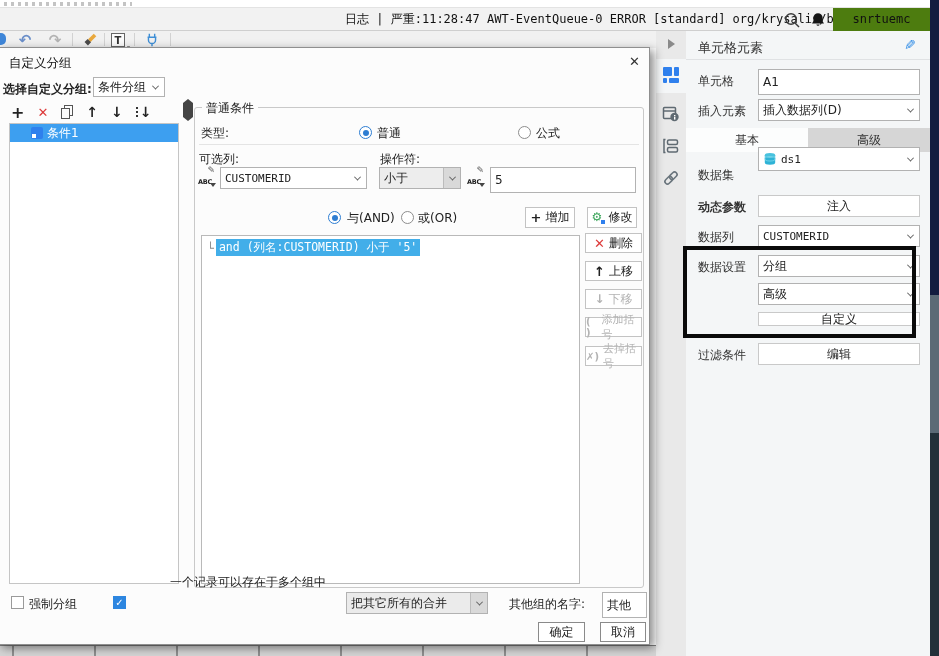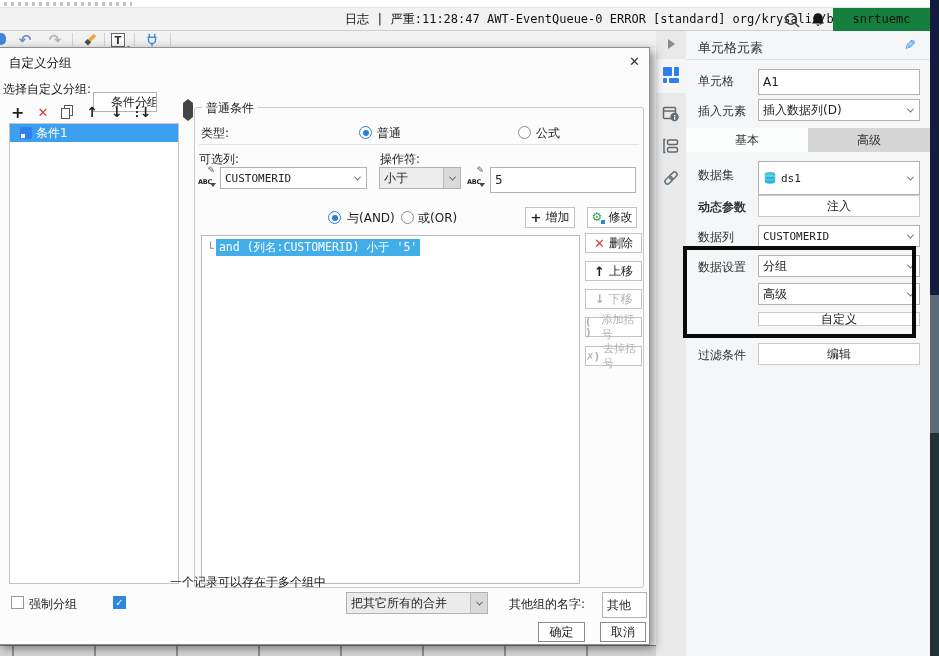--- a/index.html
+++ b/index.html
@@ -10,21 +10,21 @@
   .mono { font-family:"DejaVu Sans Mono", monospace; }
 
   
   #smudge { left:4px; top:2px; width:128px; height:4px;
     background:repeating-linear-gradient(90deg,#b5b5b5 0 3px, transparent 3px 7px); opacity:.8; }
   #logbar { left:0; top:7px; width:939px; height:24px; background:#f2f2f2;
     border-top:1px solid #e3e3e3; border-bottom:1px solid #cfcfcf; }
   #logtext { left:345px; top:0; height:23px; line-height:23px; white-space:nowrap; font-size:12px; color:#111; }
   #searchicon { left:783px; top:3px; width:18px; height:18px; cursor:pointer; }
   #bellicon { left:809px; top:3px; width:18px; height:18px; cursor:pointer; }
-  #userbtn { left:833px; top:0; width:97px; height:23px; background:#15803d; text-align:center;
+  #userbtn { left:833px; top:0; width:97px; height:23px; background:#4d7c0f; text-align:center;
     line-height:23px; font-size:12px; color:#111; cursor:pointer; }
 
   
   #toolbar { left:0; top:31px; width:939px; height:17px; background:#f1f1f1; }
   .tbi { position:absolute; top:0; height:17px; display:flex; align-items:center; justify-content:center; }
   .tsep { position:absolute; top:2px; width:1px; height:13px; background:#d2d2d2; }
   #undoicon { left:14px; width:22px; color:#6b8fc9; font-size:15px; font-weight:bold; }
   #redoicon { left:44px; width:22px; color:#b3b3b3; font-size:15px; font-weight:bold; }
   #tbox { left:108px; width:20px; }
   .tboxin { position:relative; width:14px; height:14px; border:1px solid #666; background:#fbfbfb;
@@ -37,21 +37,21 @@
   #sheetstrip { left:0; top:645px; width:656px; height:11px; background:#d5d5d5; border-top:1px solid #7e7e7e;
     background-image:repeating-linear-gradient(90deg, transparent 0 80px, #8f8f8f 80px 82px);
     background-position:-68px 0; }
 
   
   #dialog { left:-2px; top:47px; width:652px; height:598px; background:#fcfcfc;
     border:1px solid #8f8f8f; box-shadow:4px 3px 9px rgba(0,0,0,.45); z-index:5; }
   #dlg-title { left:10px; top:7px; font-size:12.5px; color:#111; }
   #dlg-close { left:627px; top:5px; width:17px; height:17px; text-align:center; line-height:17px;
     font-size:13px; color:#333; cursor:pointer; }
-  #dlg-sel-label { left:4px; top:31px; height:20px; line-height:20px; }
+  #dlg-sel-label { left:4px; top:31px; height:20px; line-height:20px;font-weight:bold; }
 
   .combo { position:absolute; background:#fff; border:1px solid #b2b2b2; display:flex; align-items:center; }
   .combo .cv { flex:1; padding:0 4px; white-space:nowrap; overflow:hidden; font-size:12px; }
   .chevzone { position:absolute; right:0; top:0; bottom:0; width:17px; display:flex; align-items:center; justify-content:center; }
   .chevzone.gray { background:#d9d9d9; border-left:1px solid #bcbcbc; }
   .chev { width:5px; height:5px; border-right:1.5px solid #5f5f5f; border-bottom:1.5px solid #5f5f5f;
     transform:rotate(45deg) translate(-1px,-1px); }
 
   
   #list-toolbar { left:12px; top:54px; width:160px; height:20px; display:flex; align-items:center; gap:13px; }
@@ -60,21 +60,21 @@
   #icon-del { font-size:13px; font-weight:bold; color:#dd3a3a; }
   .copyic { position:relative; width:12px; height:14px; }
   .copyic .pg { position:absolute; width:9px; height:11px; border:1px solid #555; background:#fcfcfc; }
   .copyic .pg.b { right:0; top:0; } .copyic .pg.f { left:0; bottom:0; }
   #icon-up, #icon-down { font-size:14px; font-weight:bold; color:#222; }
   .sortic { display:flex; align-items:center; }
   .sortic .dots { display:flex; flex-direction:column; gap:2px; margin-right:2px; }
   .sortic .dots i { width:2px; height:2px; background:#333; }
   .sortic .ar { font-size:14px; font-weight:bold; color:#222; }
   #cond-list { left:10px; top:75px; width:170px; height:461px; background:#fff; border:1px solid #c5c5c5; }
-  #cond-item { display:flex; align-items:center; height:18px; background:#3d9ff0; color:#fff; padding-left:10px; gap:4px; }
+  #cond-item { display:flex; align-items:center; height:18px; background:#3d9ff0; color:#fff; padding-left:21px; gap:4px; }
   .fricon { position:relative; width:12px; height:12px; background:#2f80ed; border-radius:2px; }
   .fricon::after { content:''; position:absolute; left:1px; bottom:1px; width:4px; height:4px; background:#fff; }
   #splitter { left:184px; top:55px; width:8px; height:30px; cursor:col-resize; }
   .spl-tri { width:0; height:0; margin:3px 0; }
   .spl-l { border-top:4px solid transparent; border-bottom:4px solid transparent; border-right:5px solid #444; }
   .spl-r { border-top:4px solid transparent; border-bottom:4px solid transparent; border-left:5px solid #444; }
 
   
   #fieldset { left:195px; top:59px; width:450px; height:481px; border:1px solid #c9c9c9; border-radius:3px; }
   #legend { left:203px; top:52px; background:#fcfcfc; padding:0 4px; font-size:12px; color:#222; }
@@ -193,21 +193,21 @@
   </div>
   <div class="tsep" style="left:170px; top:33px;"></div>
 
   <div id="sheetstrip" class="abs"></div>
 
   <div id="dialog" class="abs">
     <div id="dlg-title" class="abs">自定义分组</div>
     <div id="dlg-close" class="abs">✕</div>
 
     <div id="dlg-sel-label" class="abs">选择自定义分组:</div>
-    <div class="combo" style="left:94px; top:44px; width:64px; height:20px;padding-left:13px;">
+    <div class="combo" style="left:94px; top:29px; width:72px; height:20px;">
       <span class="cv">条件分组</span>
       <span class="chevzone">
           <span class="chev"></span>
         </span>
     </div>
 
     <div id="list-toolbar" class="abs">
       <span class="lt-icon" id="icon-plus">+</span>
       <span class="lt-icon" id="icon-del">✕</span>
       <span class="lt-icon">
@@ -393,21 +393,21 @@
           <span class="chev"></span>
         </span>
     </div>
 
     <div id="tabs" class="abs">
       <div class="tab" id="tab-basic">基本</div>
       <div class="tab" id="tab-adv">高级</div>
     </div>
 
     <div class="plbl" style="top:136px;">数据集</div>
-    <div class="combo pctl" style="top:130px; height:34px;">
+    <div class="combo pctl" style="top:116px; height:24px;">
       <span style="margin-left:4px;">
         <svg width="14" height="14" viewBox="0 0 14 14">
             <ellipse cx="7" cy="3.2" rx="5.2" ry="2.2" fill="#49c2de"></ellipse>
             <path d="M1.8 3.2 v7.4 a5.2 2.2 0 0 0 10.4 0 V3.2 a5.2 2.2 0 0 1 -10.4 0z" fill="#2fb3d6"></path>
             <ellipse cx="7" cy="6.8" rx="5.2" ry="2.2" fill="none" stroke="#7fd9ec" stroke-width=".8"></ellipse>
           </svg>
       </span>
       <span class="cv mono" style="font-size:11px;">ds1</span>
       <span class="chevzone">
           <span class="chev"></span>

